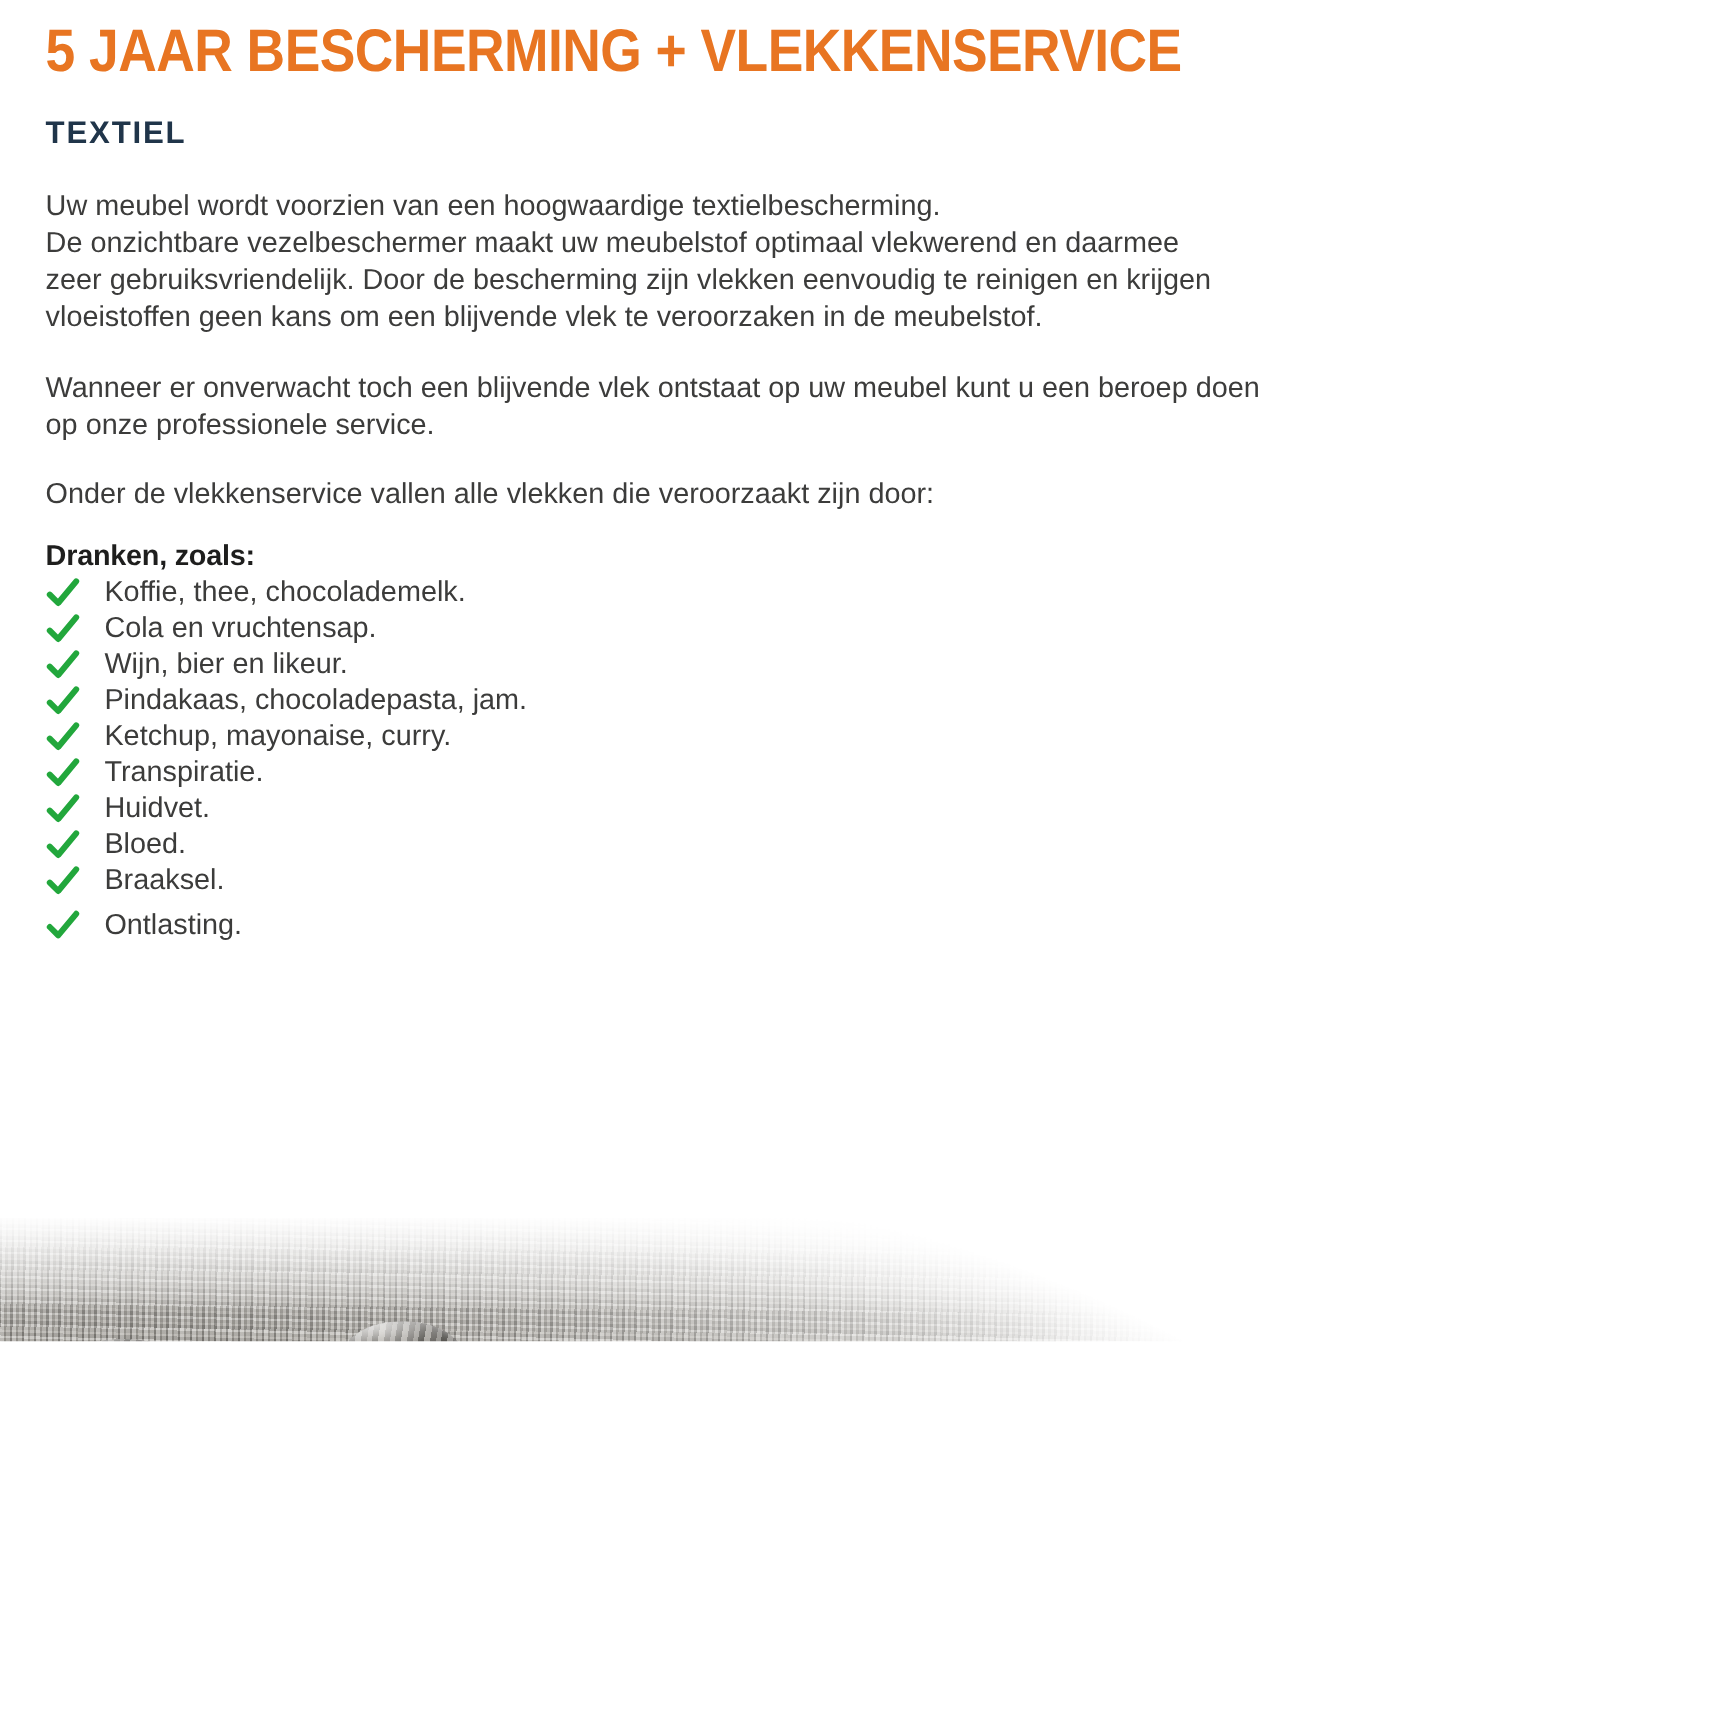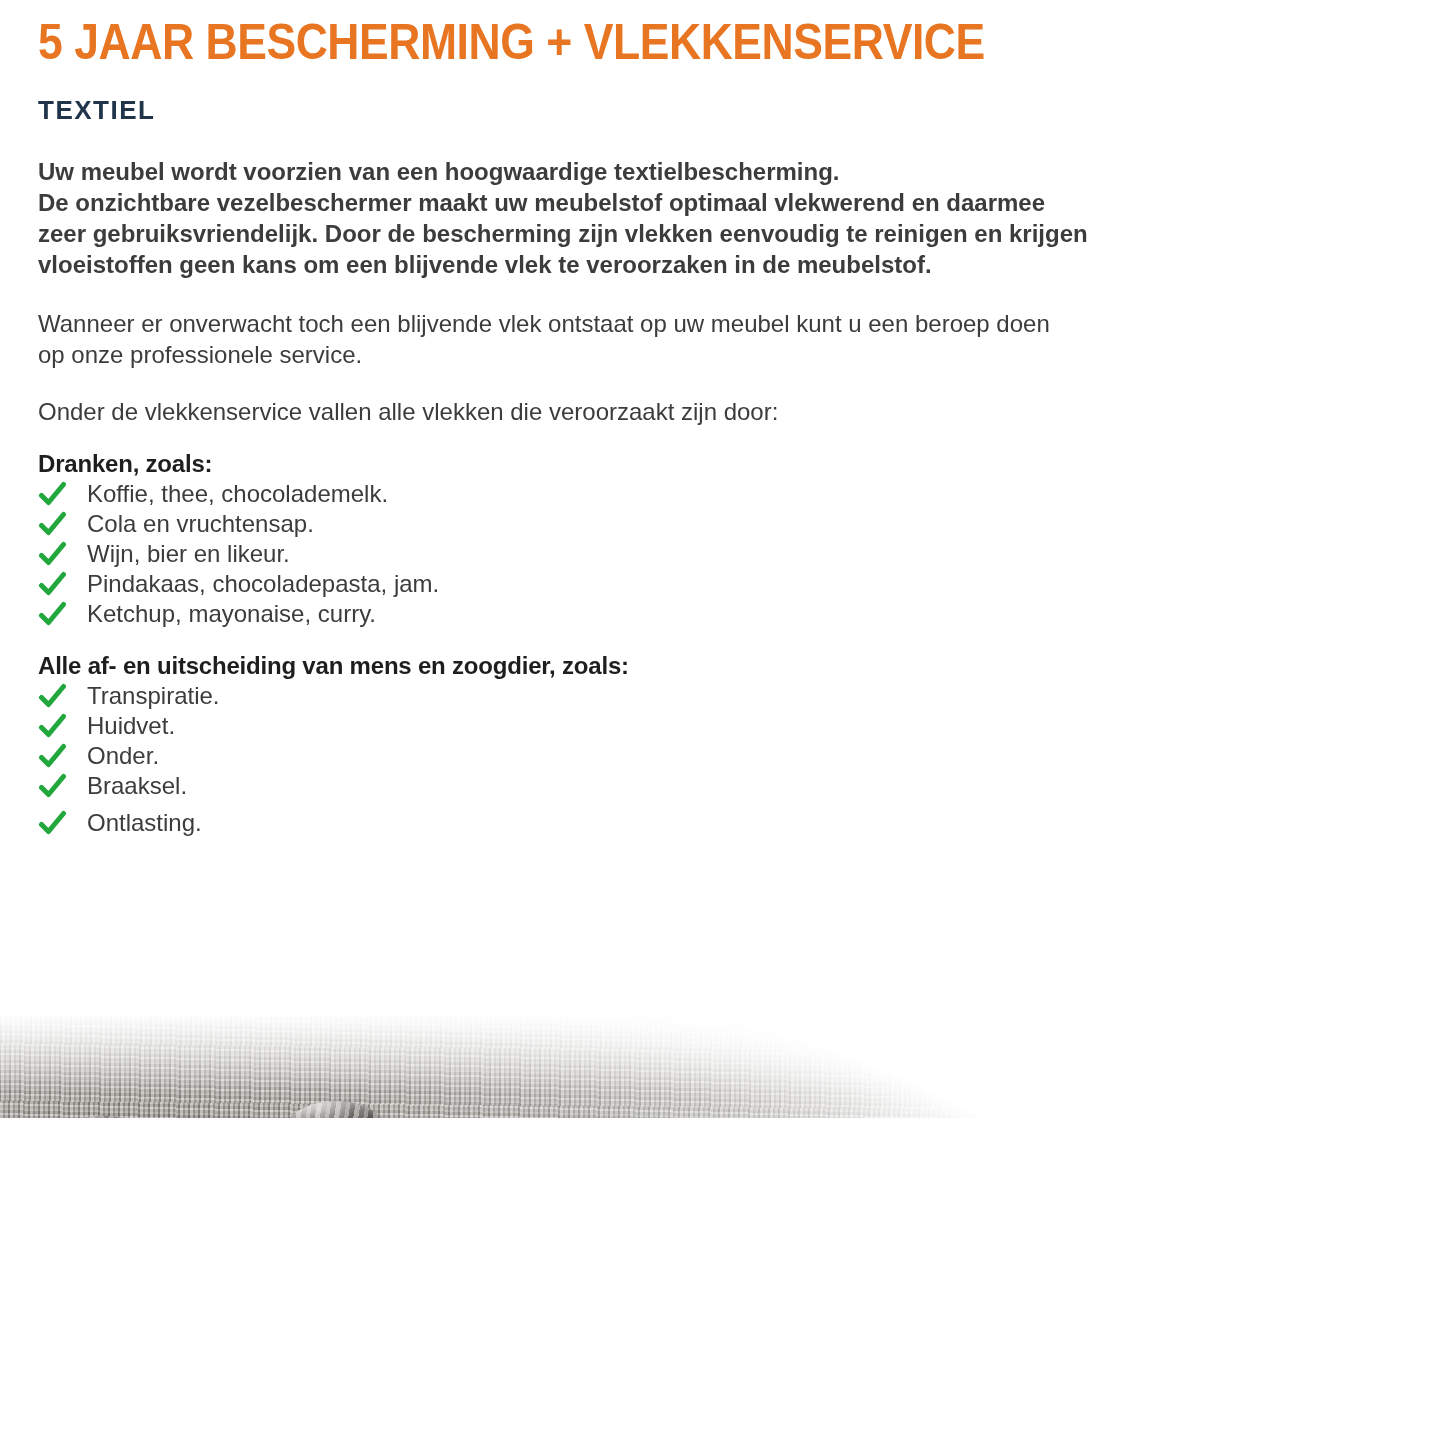--- a/index.html
+++ b/index.html
@@ -44,21 +44,21 @@
     font-weight: 700;
     letter-spacing: 1.5px;
     color: var(--heading-navy);
   }
   .intro p {
     margin: 0;
     font-size: 24px;
     line-height: 31px;
     white-space: pre-line;
   }
-  .intro p:nth-child(1) { margin-top: 33px; font-weight: bold; }
+  .intro p:nth-child(1) { margin-top: 33px; }
   .intro p:nth-child(2) { margin-top: 28px; }
   .intro p:nth-child(3) { margin-top: 26px; }
   .stain-section h3 {
     margin: 24px 0 2px 0;
     font-size: 24px;
     line-height: 26px;
     font-weight: 700;
     color: var(--section-heading);
     letter-spacing: -0.2px;
   }
@@ -228,21 +228,20 @@
               <span class="check-icon">
                 <svg viewBox="0 0 29 26">
                   <path d="M3.5 14.5 L10.5 21.5 L25.5 3.5" fill="none" stroke="currentColor" stroke-width="5" stroke-linecap="round" stroke-linejoin="round"></path>
                 </svg>
               </span>
               <span class="check-text">Ketchup, mayonaise, curry.</span>
             </li>
           </ul>
         </section>
         <section class="stain-section">
-          <h3>Alle af- en uitscheiding van mens en zoogdier, zoals:</h3>
           <ul class="check-list">
             <li class="check-item">
               <span class="check-icon">
                 <svg viewBox="0 0 29 26">
                   <path d="M3.5 14.5 L10.5 21.5 L25.5 3.5" fill="none" stroke="currentColor" stroke-width="5" stroke-linecap="round" stroke-linejoin="round"></path>
                 </svg>
               </span>
               <span class="check-text">Transpiratie.</span>
             </li>
             <li class="check-item">
@@ -252,21 +251,21 @@
                 </svg>
               </span>
               <span class="check-text">Huidvet.</span>
             </li>
             <li class="check-item">
               <span class="check-icon">
                 <svg viewBox="0 0 29 26">
                   <path d="M3.5 14.5 L10.5 21.5 L25.5 3.5" fill="none" stroke="currentColor" stroke-width="5" stroke-linecap="round" stroke-linejoin="round"></path>
                 </svg>
               </span>
-              <span class="check-text">Onder.</span>
+              <span class="check-text">Bloed.</span>
             </li>
             <li class="check-item">
               <span class="check-icon">
                 <svg viewBox="0 0 29 26">
                   <path d="M3.5 14.5 L10.5 21.5 L25.5 3.5" fill="none" stroke="currentColor" stroke-width="5" stroke-linecap="round" stroke-linejoin="round"></path>
                 </svg>
               </span>
               <span class="check-text">Braaksel.</span>
             </li>
             <li class="check-item">

